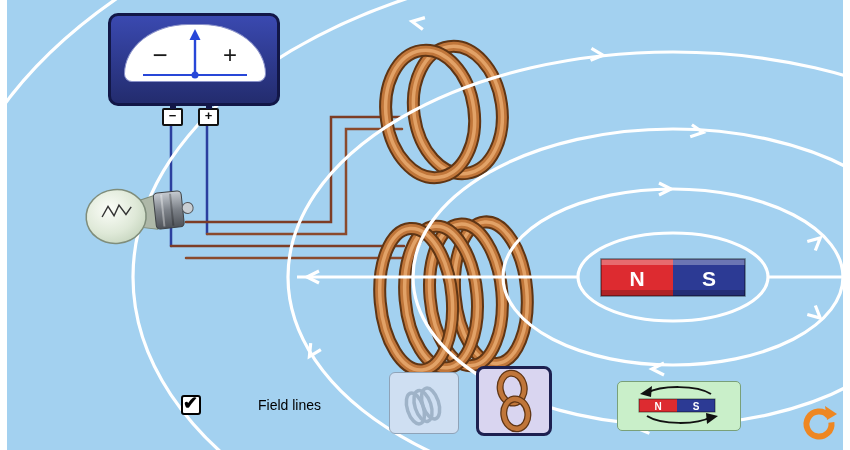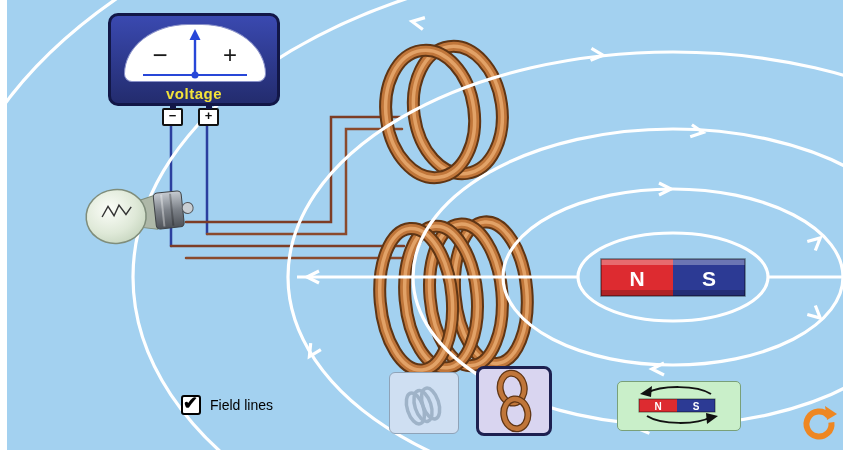--- a/index.html
+++ b/index.html
@@ -23,21 +23,21 @@
   .terminal::before{content:"";position:absolute;left:50%;top:-6px;width:6px;height:5px;
     background:#121747;transform:translateX(-50%);}
   .t-minus{left:162px;top:108px}.t-plus{left:198px;top:108px}
 
   
   .field-lines-control{position:absolute;left:181px;top:395px;display:flex;align-items:center;
     gap:9px;cursor:pointer;z-index:20;}
   .cb-box{position:relative;width:16px;height:16px;background:#fff;border:2px solid #000;
     border-radius:3px;}
   .cb-check{position:absolute;left:0px;top:-5px;font-size:18px;font-weight:bold;color:#000;}
-  .cb-label{font-size:14px;color:#000;}
+  .cb-label{font-size:14px;color:#000;margin-left:48px;}
 
   
   .coil-btn{position:absolute;padding:0;cursor:pointer;z-index:20;}
   .coil-btn-1{left:389px;top:372px;width:70px;height:62px;background:#cfdff2;
     border:1px solid #8fa3b8;border-radius:6px;}
   .coil-btn-2{left:476px;top:366px;width:76px;height:70px;background:#d9d5f0;
     border:3px solid #1d2050;border-radius:8px;}
 
   
   .flip-btn{position:absolute;left:617px;top:381px;width:124px;height:50px;background:#c9efc9;
@@ -147,21 +147,20 @@
     <div class="vm-gauge">
       <svg width="140" height="56" viewBox="0 0 140 56">
         <line x1="18" y1="50" x2="122" y2="50" stroke="#2847d8" stroke-width="2"></line>
         <text x="35" y="39" text-anchor="middle" font-size="26" fill="#1a1a1a" font-family="Liberation Sans, sans-serif">−</text>
         <text x="105" y="38" text-anchor="middle" font-size="24" fill="#1a1a1a" font-family="Liberation Sans, sans-serif">+</text>
         <line x1="70" y1="50" x2="70" y2="14" stroke="#2847d8" stroke-width="2.4"></line>
         <polygon points="70,4 64.5,15 75.5,15" fill="#2847d8"></polygon>
         <circle cx="70" cy="50" r="3.5" fill="#2847d8"></circle>
       </svg>
     </div>
-    <div class="vm-label">voltage</div>
   </div>
   <div class="terminal t-minus">
     <span>−</span>
   </div>
   <div class="terminal t-plus">
     <span>+</span>
   </div>
 
   <label class="field-lines-control">
     <span class="cb-box">

